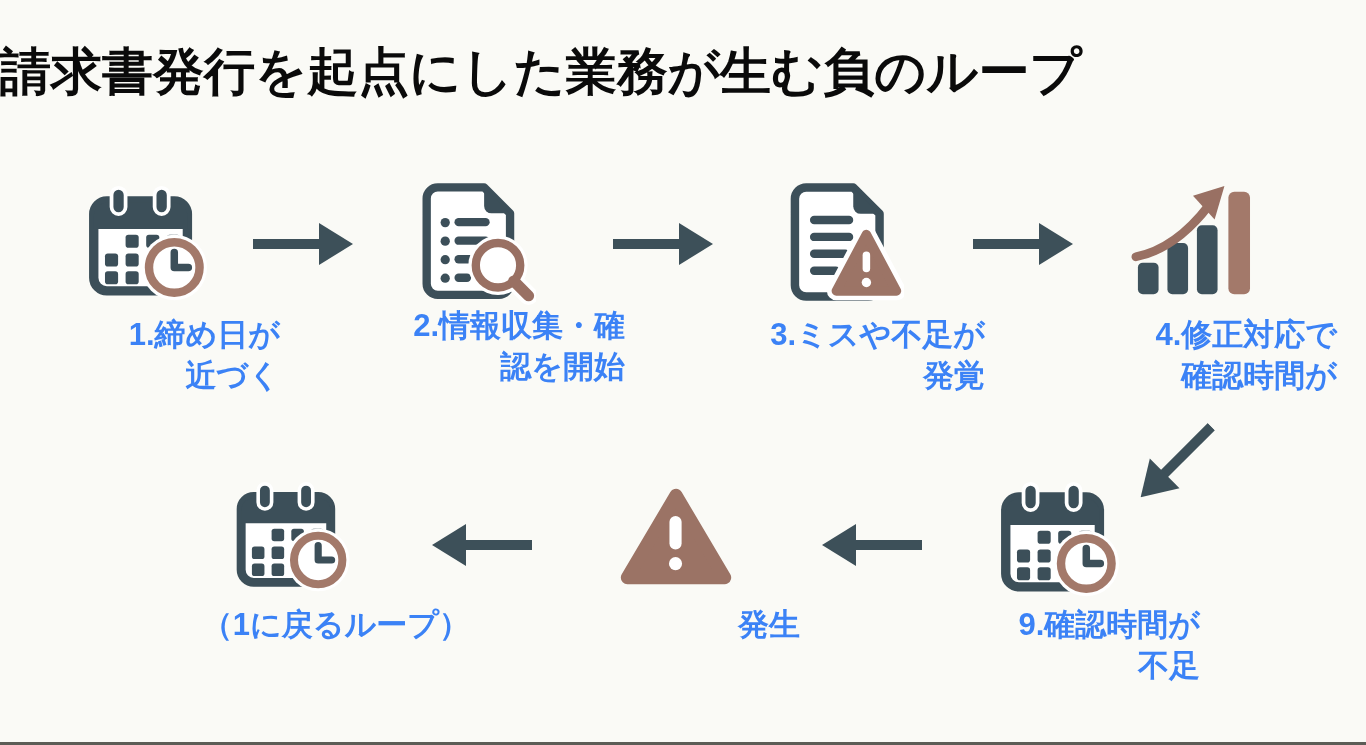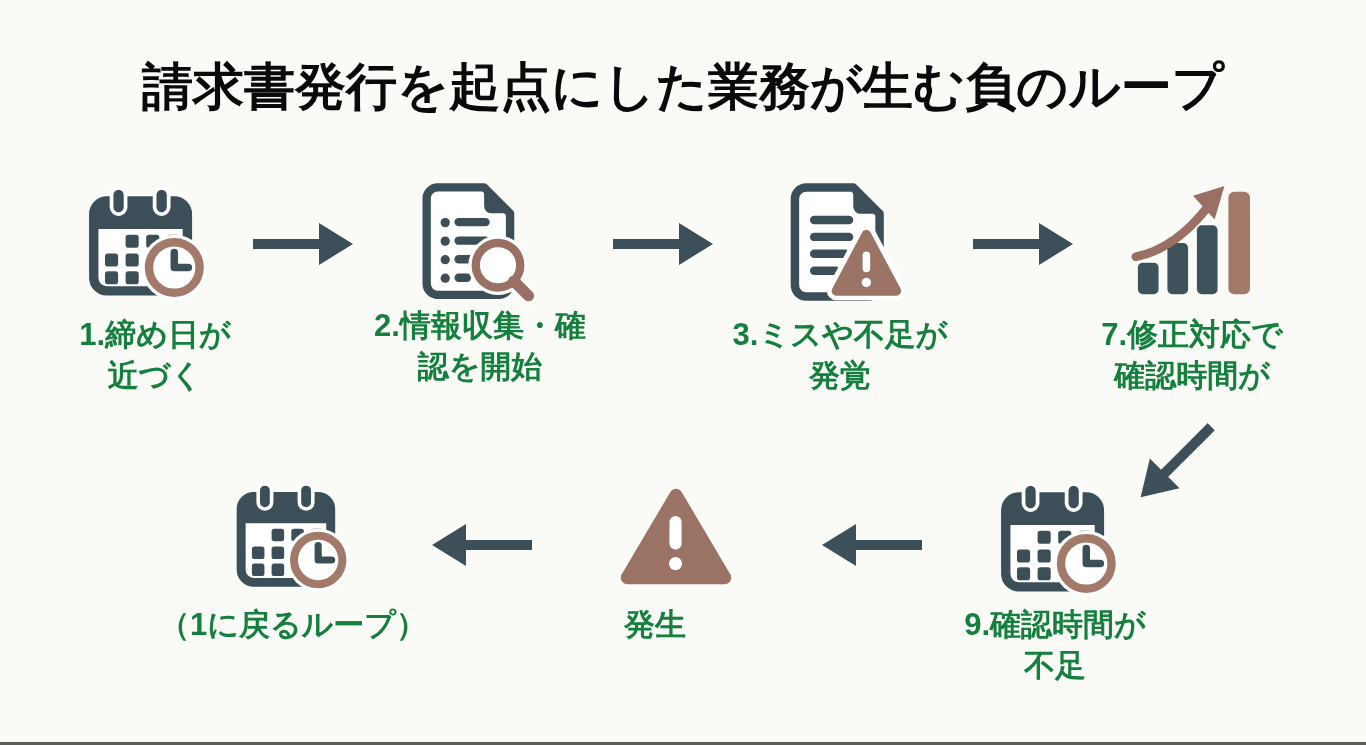--- a/index.html
+++ b/index.html
@@ -4,26 +4,26 @@
 <style>
   html,body{margin:0;padding:0;}
   body{
     width:1366px;height:745px;position:relative;overflow:hidden;
     background:#fafaf6;
     font-family:"Liberation Sans","DejaVu Sans",sans-serif;
     color:#0c0c0c;
   }
   .abs{position:absolute;}
   .title{
-    left:0;right:0;top:38px;text-align:center;
-    font-size:51px;font-weight:900;letter-spacing:0px;color:#0a0a0a;margin-top:15px;
+    left:0;right:0;top:38px;text-align:left;
+    font-size:51px;font-weight:900;letter-spacing:0px;color:#0a0a0a;
   }
   .step-label{
-    font-size:31px;line-height:41px;font-weight:800;text-align:center;
-    color:#15803d;white-space:nowrap;
+    font-size:31px;line-height:41px;font-weight:800;text-align:right;
+    color:#3b82f6;white-space:nowrap;
   }
   .icon svg{display:block;width:100%;height:100%;}
   .arrow svg{display:block;width:100%;height:100%;}
   .arrow.left{transform:scaleX(-1);}
   .arrow.diag{transform:rotate(135deg);transform-origin:50% 50%;}
   .bottom-line{left:0;right:0;bottom:0;height:3px;background:#3f4039;opacity:.85;}
 </style>
 </head>
 <body>
 
@@ -151,21 +151,21 @@
 </div>
 <div class="abs step-label" style="left:335px;top:305px;width:290px">
   <div>2.情報収集・確</div>
   <div>認を開始</div>
 </div>
 <div class="abs step-label" style="left:695px;top:314px;width:290px">
   <div>3.ミスや不足が</div>
   <div>発覚</div>
 </div>
 <div class="abs step-label" style="left:1047px;top:314px;width:290px">
-  <div>7.修正対応で</div>
+  <div>4.修正対応で</div>
   <div>確認時間が</div>
 </div>
 
 <div class="abs arrow diag" style="left:1126px;top:440px;width:100px;height:44px">
     <svg>
       <use href="#ic-arrow"></use>
     </svg>
   </div>
 
 <div class="abs icon" style="left:998px;top:482px;width:126px;height:118px">

